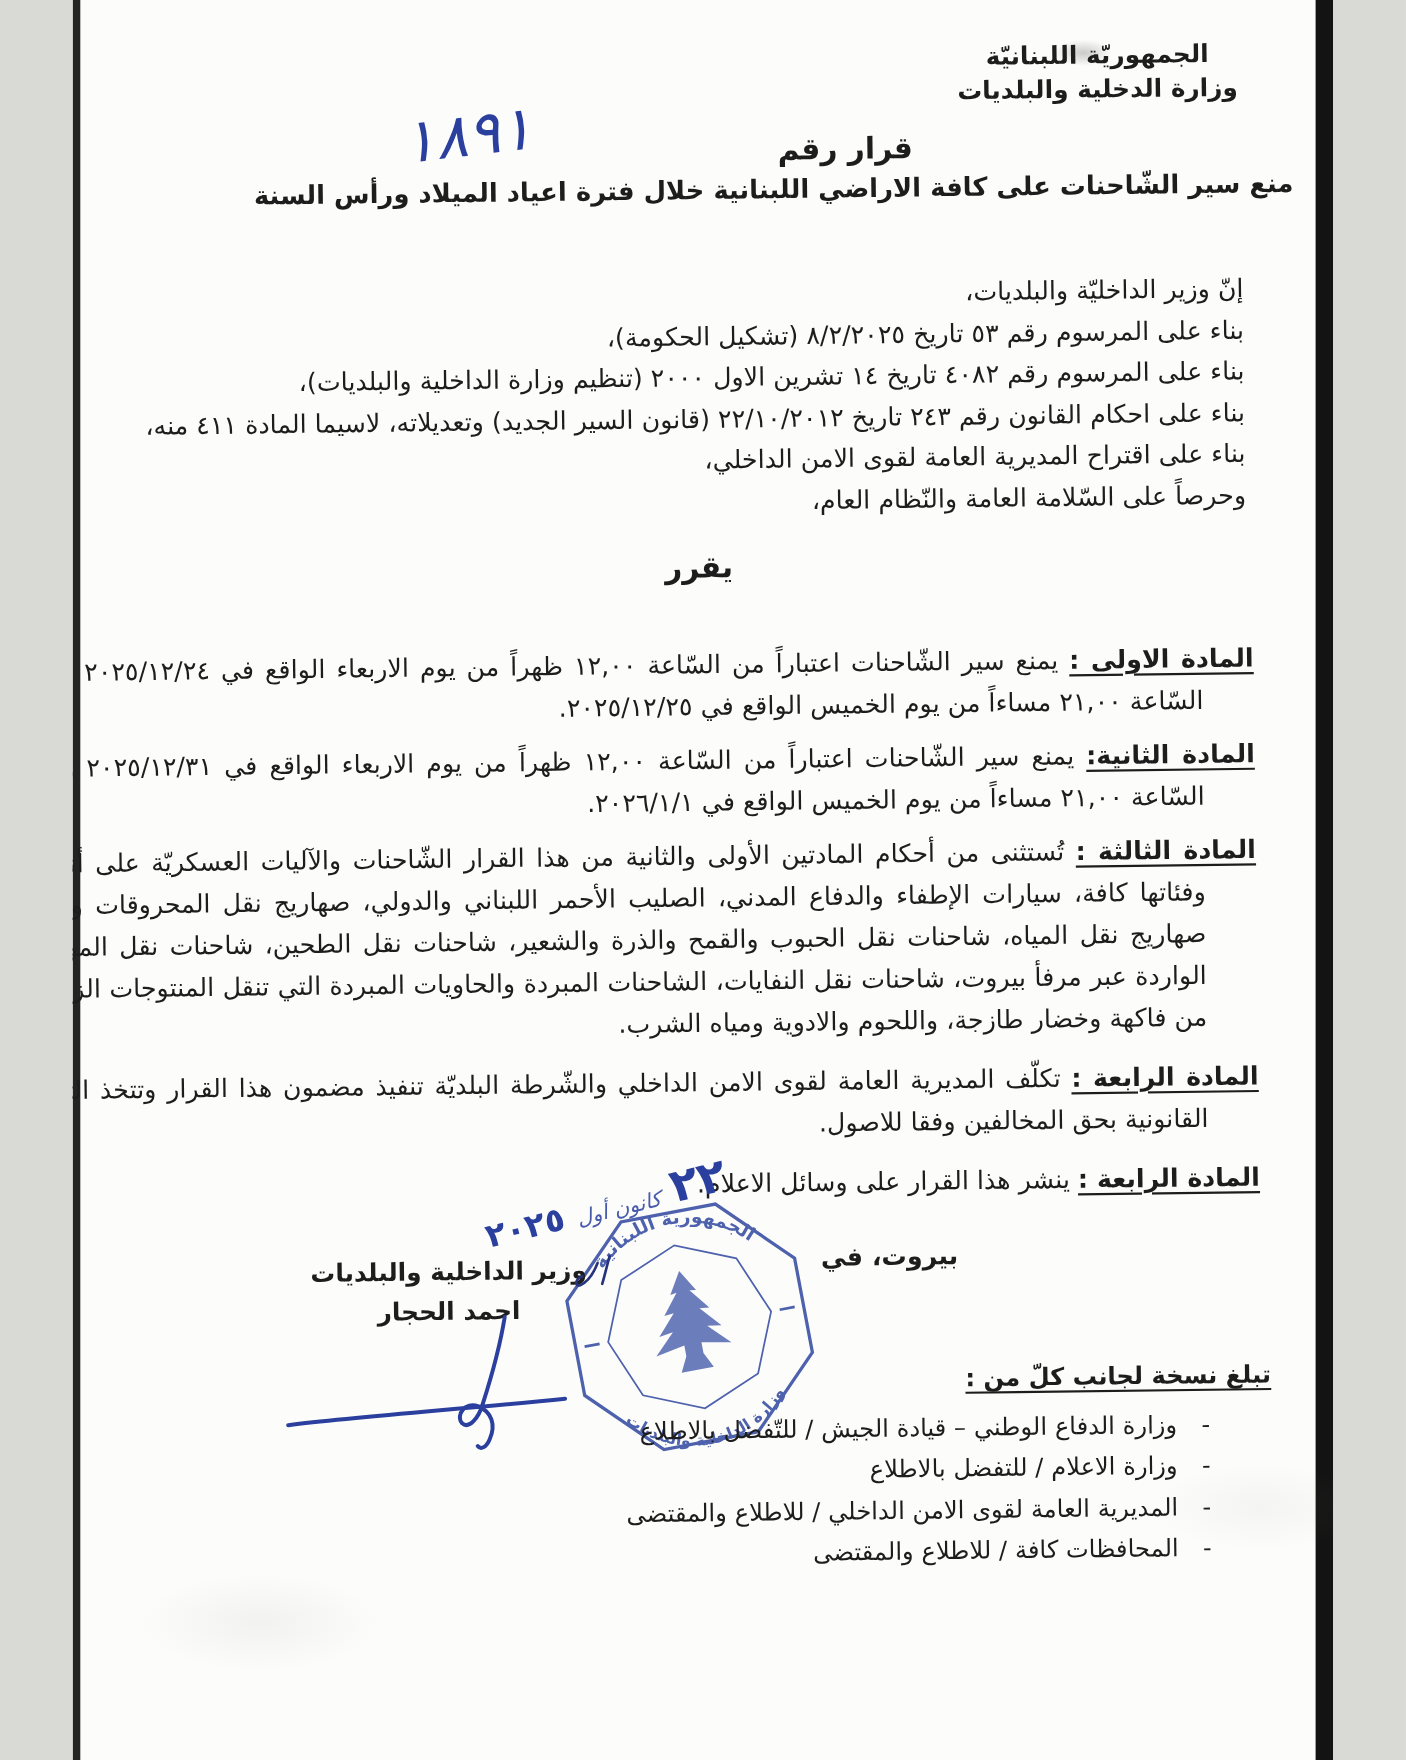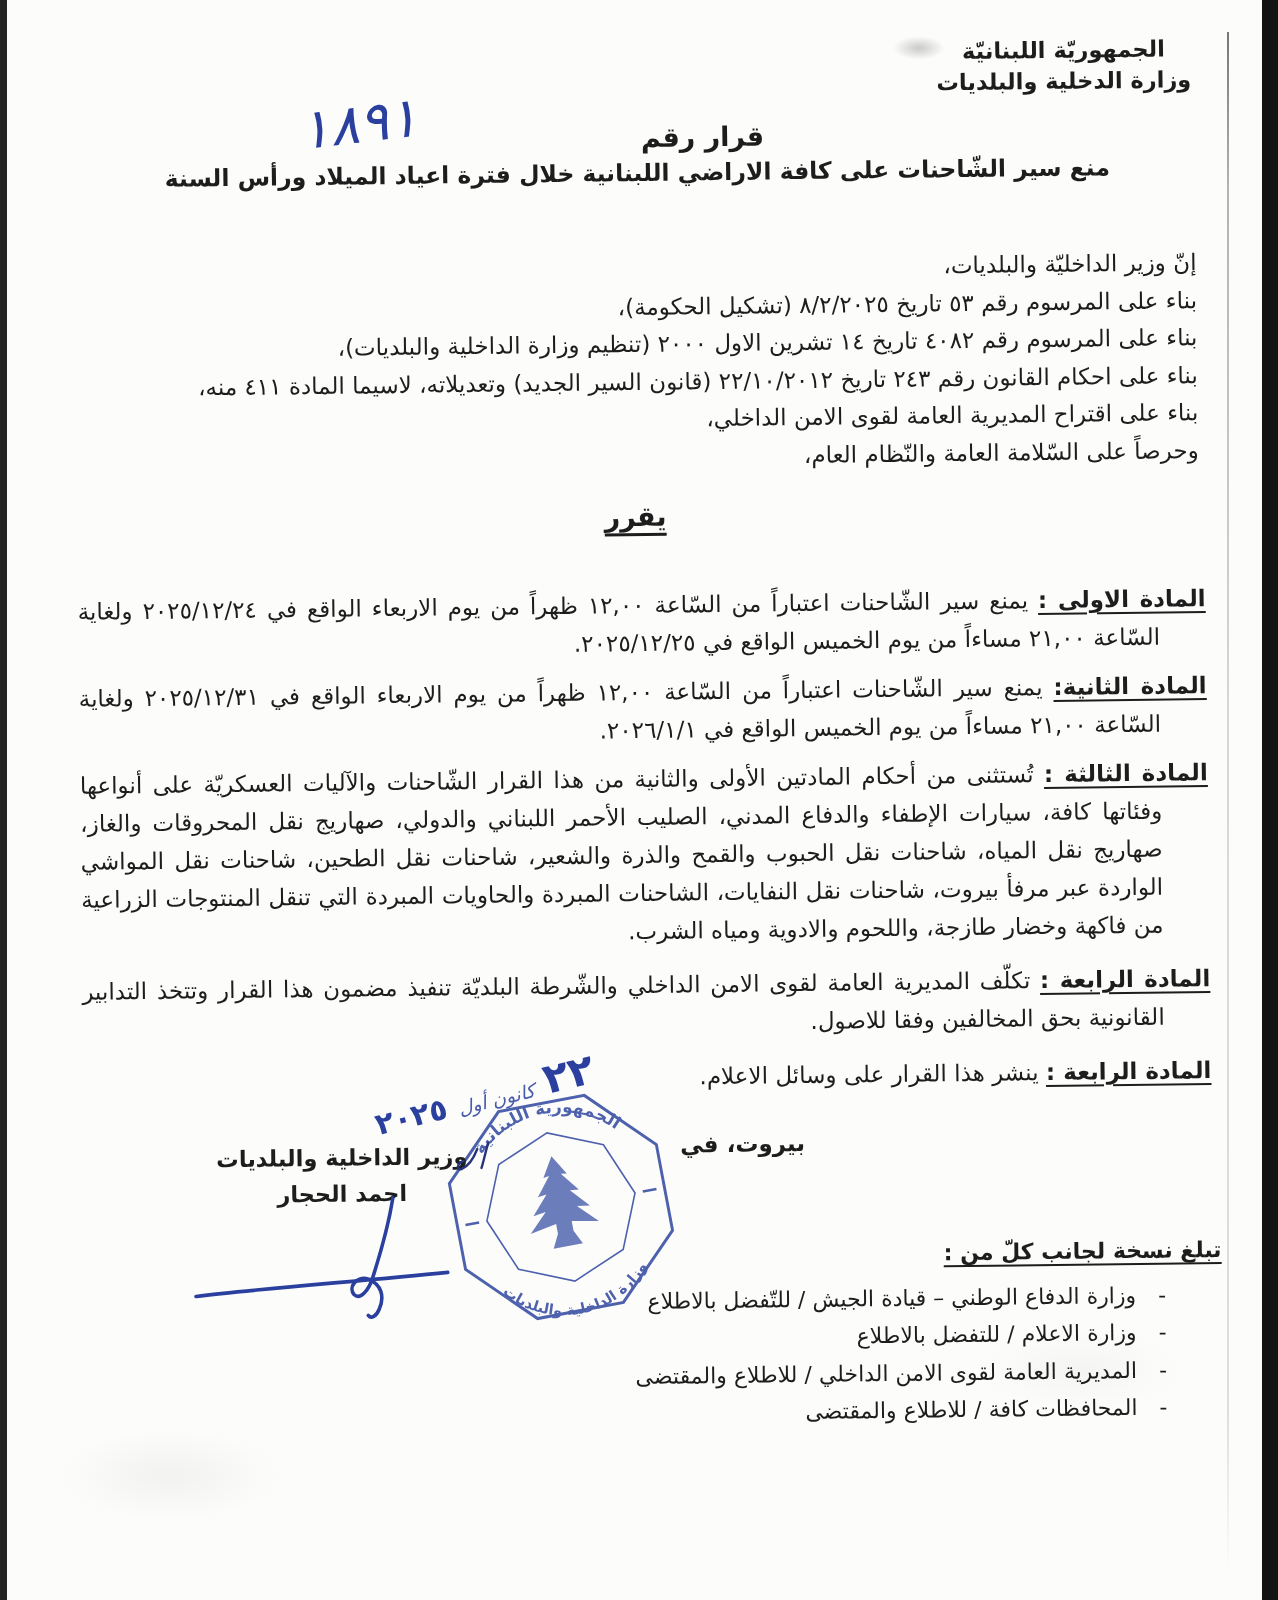--- a/index.html
+++ b/index.html
@@ -1,17 +1,17 @@
 <!DOCTYPE html>
 <html lang="ar"><head>
 <meta charset="utf-8">
 <style>
   html,body { margin:0; padding:0; background:#d9d9d6; }
   .page {
-    position:relative; width:1278px; height:1600px; margin:0 auto;
+    position:relative; width:1146px; height:1600px; margin:0 auto;
     background:#fcfcfa; overflow:hidden;
     font-family:"DejaVu Sans", sans-serif; color:#1d1d1d;
   }
   
   .edge-left  { position:absolute; left:0; top:0; width:7px;  height:100%; background:#232323; }
   .edge-right { position:absolute; right:0; top:0; width:16px; height:100%; background:#131313; }
   .crease {
     position:absolute; left:1227px; top:32px; width:2px; height:1540px;
     background:linear-gradient(#4a4a4a, #9a9a96 10%, #ccccc6 45%, #d4d4cf 90%, transparent);
     opacity:.75;
@@ -37,21 +37,21 @@
   }
 
   .doc-title { position:absolute; top:159px; left:125px; width:1040px; text-align:center;
     font-weight:bold; font-size:23.5px; direction:rtl; }
 
   .preamble { position:absolute; top:251px; right:75px; direction:rtl; text-align:right;
     font-size:23px; line-height:37.5px; }
 
   .decides { position:absolute; top:501px; left:0; width:100%; text-align:center;
     font-size:27px; font-weight:bold; }
-  .decides span { text-decoration:underline; text-underline-offset:7px; text-decoration-thickness:2.5px; }
+  .decides span { text-underline-offset:7px; text-decoration-thickness:2.5px; }
 
   .articles { position:absolute; top:586px; right:70px; width:1128px; direction:rtl;
     text-align:justify; font-size:23px; line-height:38px; }
   .articles p { margin:0 0 11px; padding-right:46px; text-indent:-46px; }
   .articles p.gap { margin-bottom:16px; }
   .art-heading { font-weight:bold; text-decoration:underline;
     text-underline-offset:5px; text-decoration-thickness:2px; }
 
   .beirut { position:absolute; top:1132px; left:676px; font-size:23px; font-weight:bold; direction:rtl; }
 

